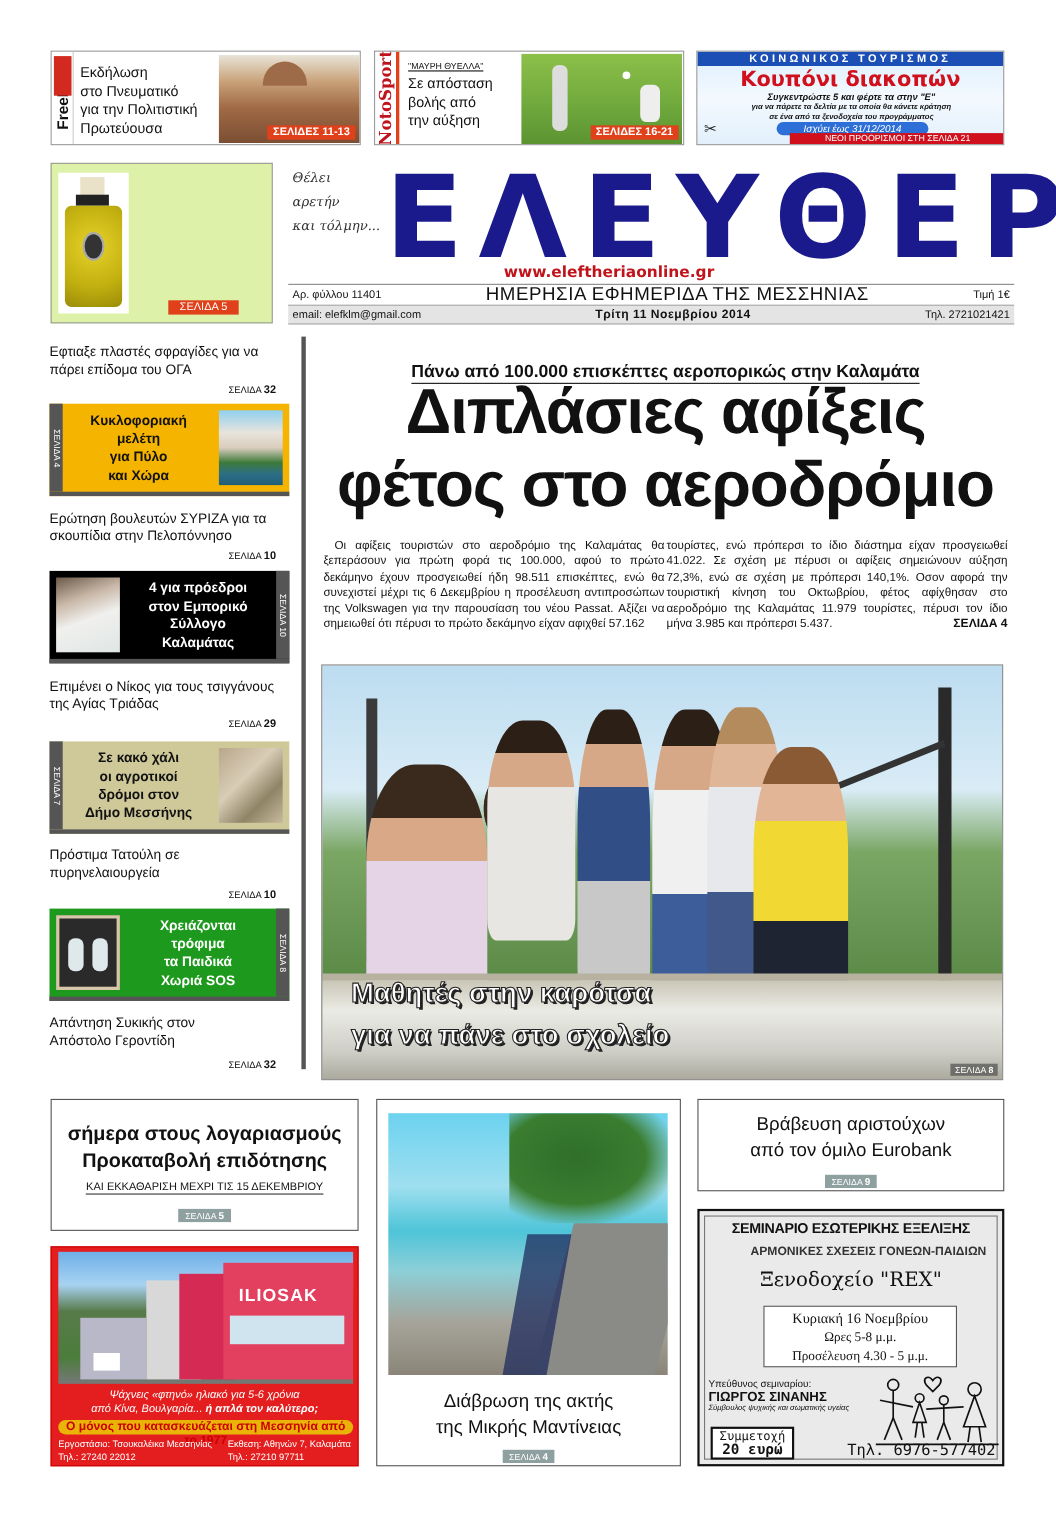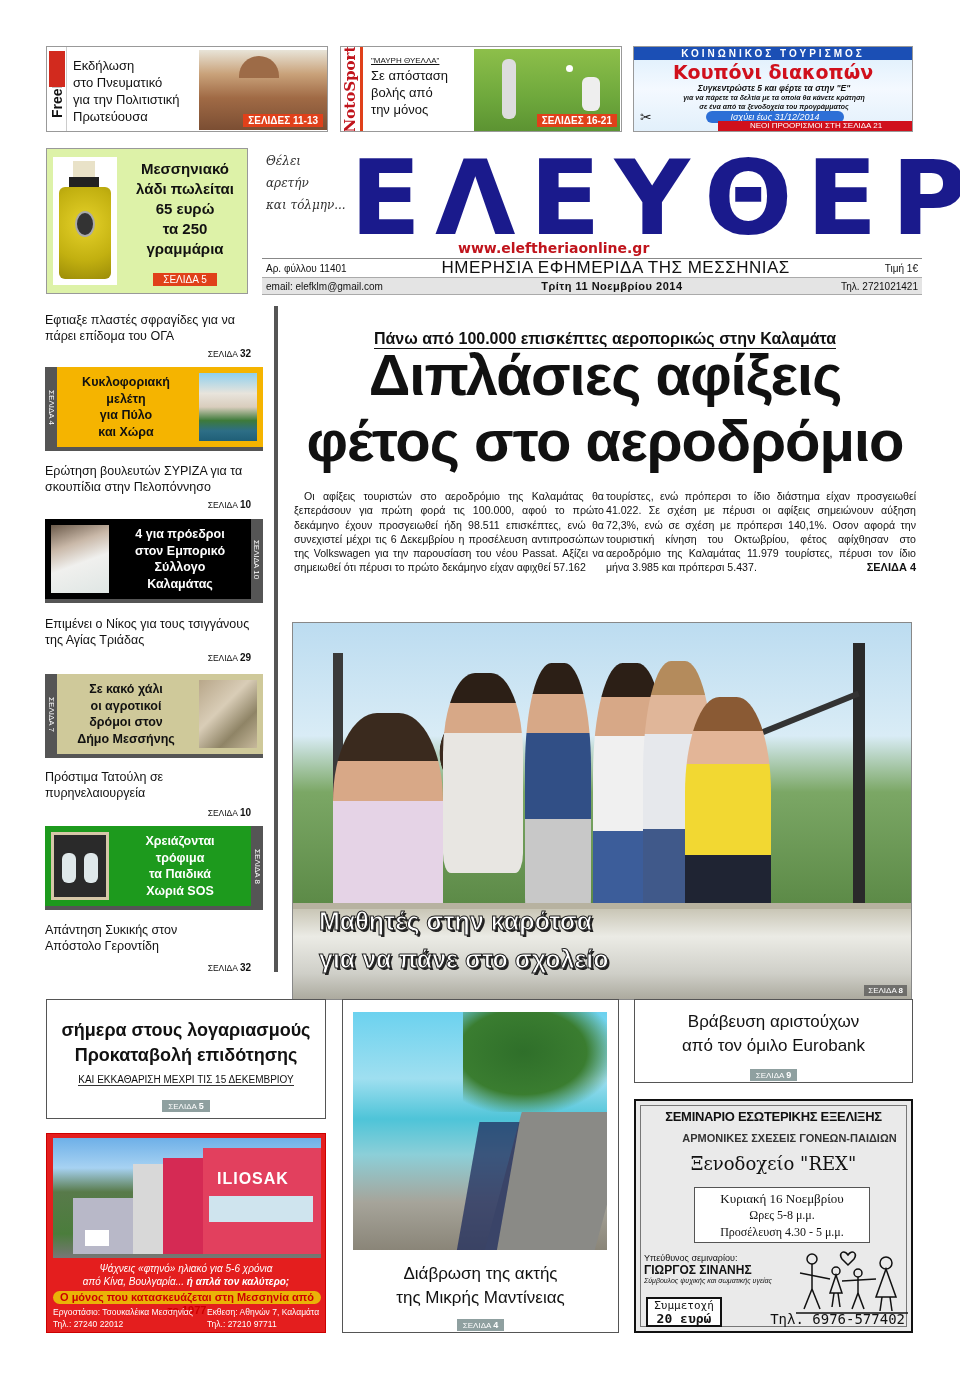--- a/index.html
+++ b/index.html
@@ -32,21 +32,21 @@
 
   .col-divider { position: absolute; left: 274px; top: 306px; width: 4px; height: 666px; background: #555; }
 
   
   .kicker { position: absolute; left: 290px; top: 310px; width: 630px; text-align: center; font-size: 16px; font-weight: bold; margin-top: 20px; }
   .kicker span { border-bottom: 1px solid #111; padding-bottom: 1px; }
   .headline { position: absolute; left: 290px; top: 342px; width: 630px; text-align: center; font-family: "Liberation Sans", sans-serif; font-weight: bold; font-size: 58px; line-height: 66px; letter-spacing: -1px; }
   .body-col { position: absolute; top: 489px; width: 310px; font-size: 10.6px; line-height: 14.3px; text-align: justify; }
   .body-col .page-ref { float: right; font-weight: bold; font-size: 11px; }
 
-  .photo-main { position: absolute; left: 292px; top: 622px; width: 620px; height: 378px; border: 1px solid #888;
+  .photo-main { position: absolute; left: 292px; top: 604px; width: 620px; height: 378px; border: 1px solid #888;
     background:
       radial-gradient(ellipse 70px 90px at 175px 130px, #3b2a1e 0 40%, transparent 41%),
       linear-gradient(180deg, #bcdcf0 0%, #d9ecf6 30%, #7ba765 45%, #5c8a47 75%, #8b8c7e 100%); overflow: hidden; }
   .kid { position: absolute; border-radius: 40% 40% 10% 10%; }
   .photo-caption { position: absolute; left: 26px; font-weight: bold; font-size: 25px; color: #fff; -webkit-text-stroke: 1px #222; text-shadow: 2px 2px 0 #222; white-space: nowrap; }
   .photo-page { position: absolute; right: 4px; bottom: 3px; background: rgba(80,80,80,0.7); color: #fff; font-size: 8px; padding: 1px 4px; }
 
   
   .bbox { position: absolute; border: 1.5px solid #555; background: #fff; }
   .gray-pill { display: inline-block; background: #8fa0a0; color: #fff; font-size: 8px; padding: 1px 6px; }
@@ -73,21 +73,21 @@
 </div>
 
 <div class="teaser" style="left:340px; width:282px;">
   <div class="vert-tag" style="width:22px; border-right:3px solid #e0401a;">
     <span style="font-family:'DejaVu Serif',serif; color:#c0141c; font-size:15px;">NotoSport</span>
   </div>
   <div class="teaser-text" style="left:30px; top:8px; width:100px; font-size:13px;">
     <div style="font-size:8px; text-decoration:underline; line-height:12px;">"ΜΑΥΡΗ ΘΥΕΛΛΑ"</div>
     <div>Σε απόσταση</div>
     <div>βολής από</div>
-    <div>την μόνος</div>
+    <div>την αύξηση</div>
   </div>
   <div class="abs" style="left:133px; top:2px; width:146px; height:82px; background:linear-gradient(180deg,#8dbf4a 0%,#6ea83c 60%,#5c9332 100%);">
     <div class="abs" style="left:28px; top:10px; width:14px; height:60px; background:#ddd; border-radius:6px;"></div>
     <div class="abs" style="left:108px; top:28px; width:18px; height:34px; background:#eee; border-radius:6px;"></div>
     <div class="abs" style="left:92px; top:16px; width:7px; height:7px; background:#fff; border-radius:50%;"></div>
   </div>
   <div class="page-pill" style="right:4px; bottom:4px;">ΣΕΛΙΔΕΣ 16-21</div>
 </div>
 
 <div class="teaser" style="left:633px; width:280px; background:linear-gradient(180deg,#dbeefc 0%,#f4f9ff 50%,#e2f0fb 100%);">
@@ -103,27 +103,20 @@
   <div class="abs" style="left:84px; bottom:0; width:196px; height:10px; background:#d0101c; color:#fff; font-size:8px; text-align:center; line-height:10px;">ΝΕΟΙ ΠΡΟΟΡΙΣΜΟΙ ΣΤΗ ΣΕΛΙΔΑ 21</div>
 </div>
 
 <div class="abs" style="left:46px; top:148px; width:202px; height:146px; border:1px solid #999; background:#ddf2a8;">
   <div class="abs" style="left:6px; top:8px; width:64px; height:128px; background:#fff;">
     <div class="abs" style="left:20px; top:4px; width:22px; height:18px; background:#e9e2c8;"></div>
     <div class="abs" style="left:16px; top:20px; width:30px; height:10px; background:#222;"></div>
     <div class="abs" style="left:6px; top:30px; width:52px; height:92px; border-radius:6px; background:radial-gradient(circle at 50% 40%, #e6d22a 0%, #c2b010 60%, #9b8c08 100%);">
       <div class="abs" style="left:16px; top:24px; width:20px; height:26px; border-radius:50%; background:#333; border:2px solid #aaa;"></div>
     </div>
-  </div>
-  <div class="abs" style="left:78px; top:10px; width:120px; text-align:center; font-weight:bold; font-size:15px; line-height:20px;">
-    <div>Μεσσηνιακό</div>
-    <div>λάδι πωλείται</div>
-    <div>65 ευρώ</div>
-    <div>τα 250</div>
-    <div>γραμμάρια</div>
   </div>
   <div class="page-pill" style="left:106px; top:124px; width:64px; text-align:center; font-weight:normal;">ΣΕΛΙΔΑ 5</div>
 </div>
 
 <div class="motto">
   <div>Θέλει</div>
   <div>αρετήν</div>
   <div>και τόλμην...</div>
 </div>
 

